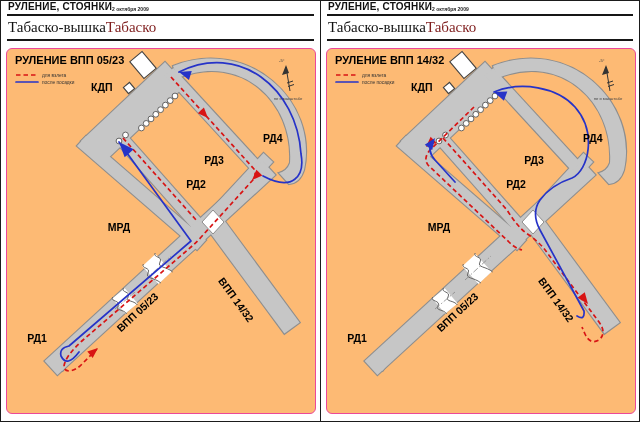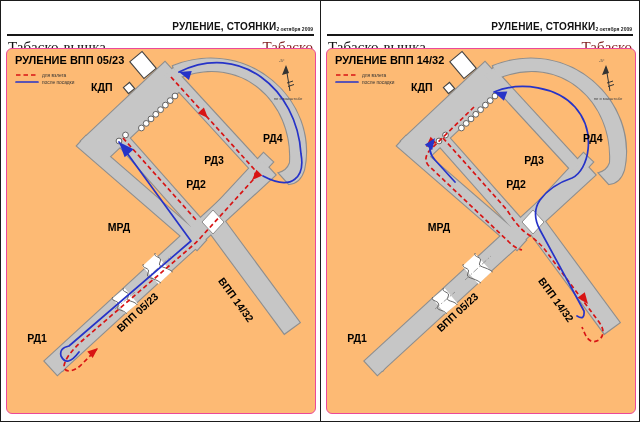--- a/index.html
+++ b/index.html
@@ -1,25 +1,25 @@
 <!DOCTYPE html>
 <html><head>
 <meta charset="utf-8">
 <style>
   html,body{margin:0;padding:0;background:#fff}
   body{width:640px;height:422px;overflow:hidden;font-family:"Liberation Sans",sans-serif}
   .page{width:640px;height:422px;border:1px solid #1b1b1b;box-sizing:border-box;display:flex;background:#fff}
   .panel{width:319px;height:100%;position:relative;box-sizing:border-box}
   .panel + .panel{border-left:1.5px solid #1b1b1b}
-  .hrow1{display:flex;justify-content:flex-end;align-items:flex-end;padding:20px 7px 2px 7px}
+  .hrow1{display:flex;justify-content:flex-start;align-items:flex-end;padding:0 7px 2px 7px}
   .sec-title{font-weight:bold;font-size:10px;letter-spacing:.2px;color:#111}
   .rev-date{font-size:5px;color:#222;font-weight:bold}
   .rule{height:2px;background:#161616;margin:0 6px}
   .rule2{height:1.6px;background:#161616;margin:0 6px}
-  .hrow2{display:flex;justify-content:space-between;align-items:baseline;padding:3px 7px 3px 7px}
+  .hrow2{display:flex;align-items:baseline;padding:3px 7px 3px 7px}
   .station{font-family:"Liberation Serif",serif;font-size:15px;color:#111}
   .airport{font-family:"Liberation Serif",serif;font-size:15px;color:#7f1d1d}
   .dbox{position:absolute;left:5px;top:47px;width:308px;height:364px;border:1px solid #ec4899;border-radius:6px;overflow:hidden;background:#fdba74}
   .dbox svg{position:absolute;left:0;top:0;width:100%;height:100%}
   .pvs{fill:#c6c6c6;stroke:#8e8e8e;stroke-width:2.2}
   .pvf{fill:#c6c6c6;stroke:none}
   .t-title{font:bold 11px "Liberation Sans",sans-serif;fill:#000}
   .t-lab{font:bold 10.5px "Liberation Sans",sans-serif;fill:#000}
   .t-leg{font:4.8px "Liberation Sans",sans-serif;fill:#333}
   .t-tiny{font:4.2px "Liberation Sans",sans-serif;fill:#444}

